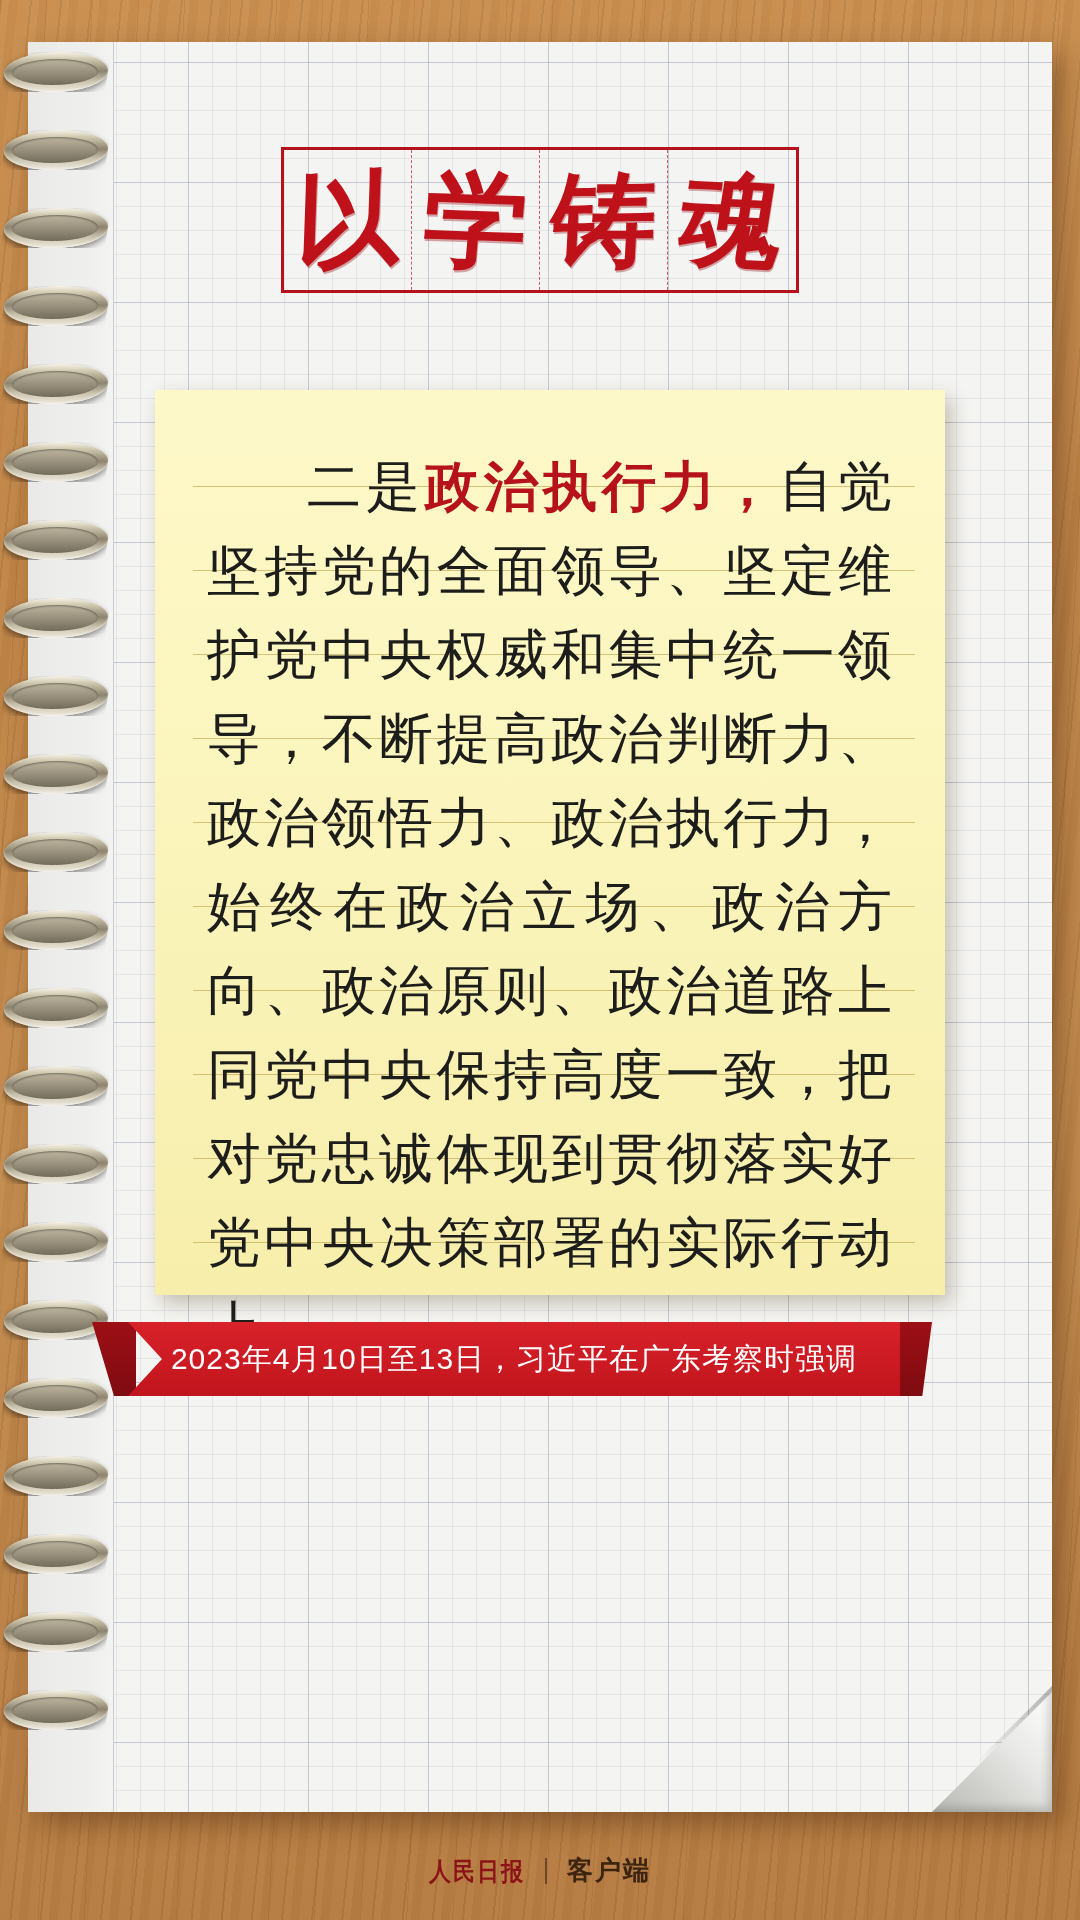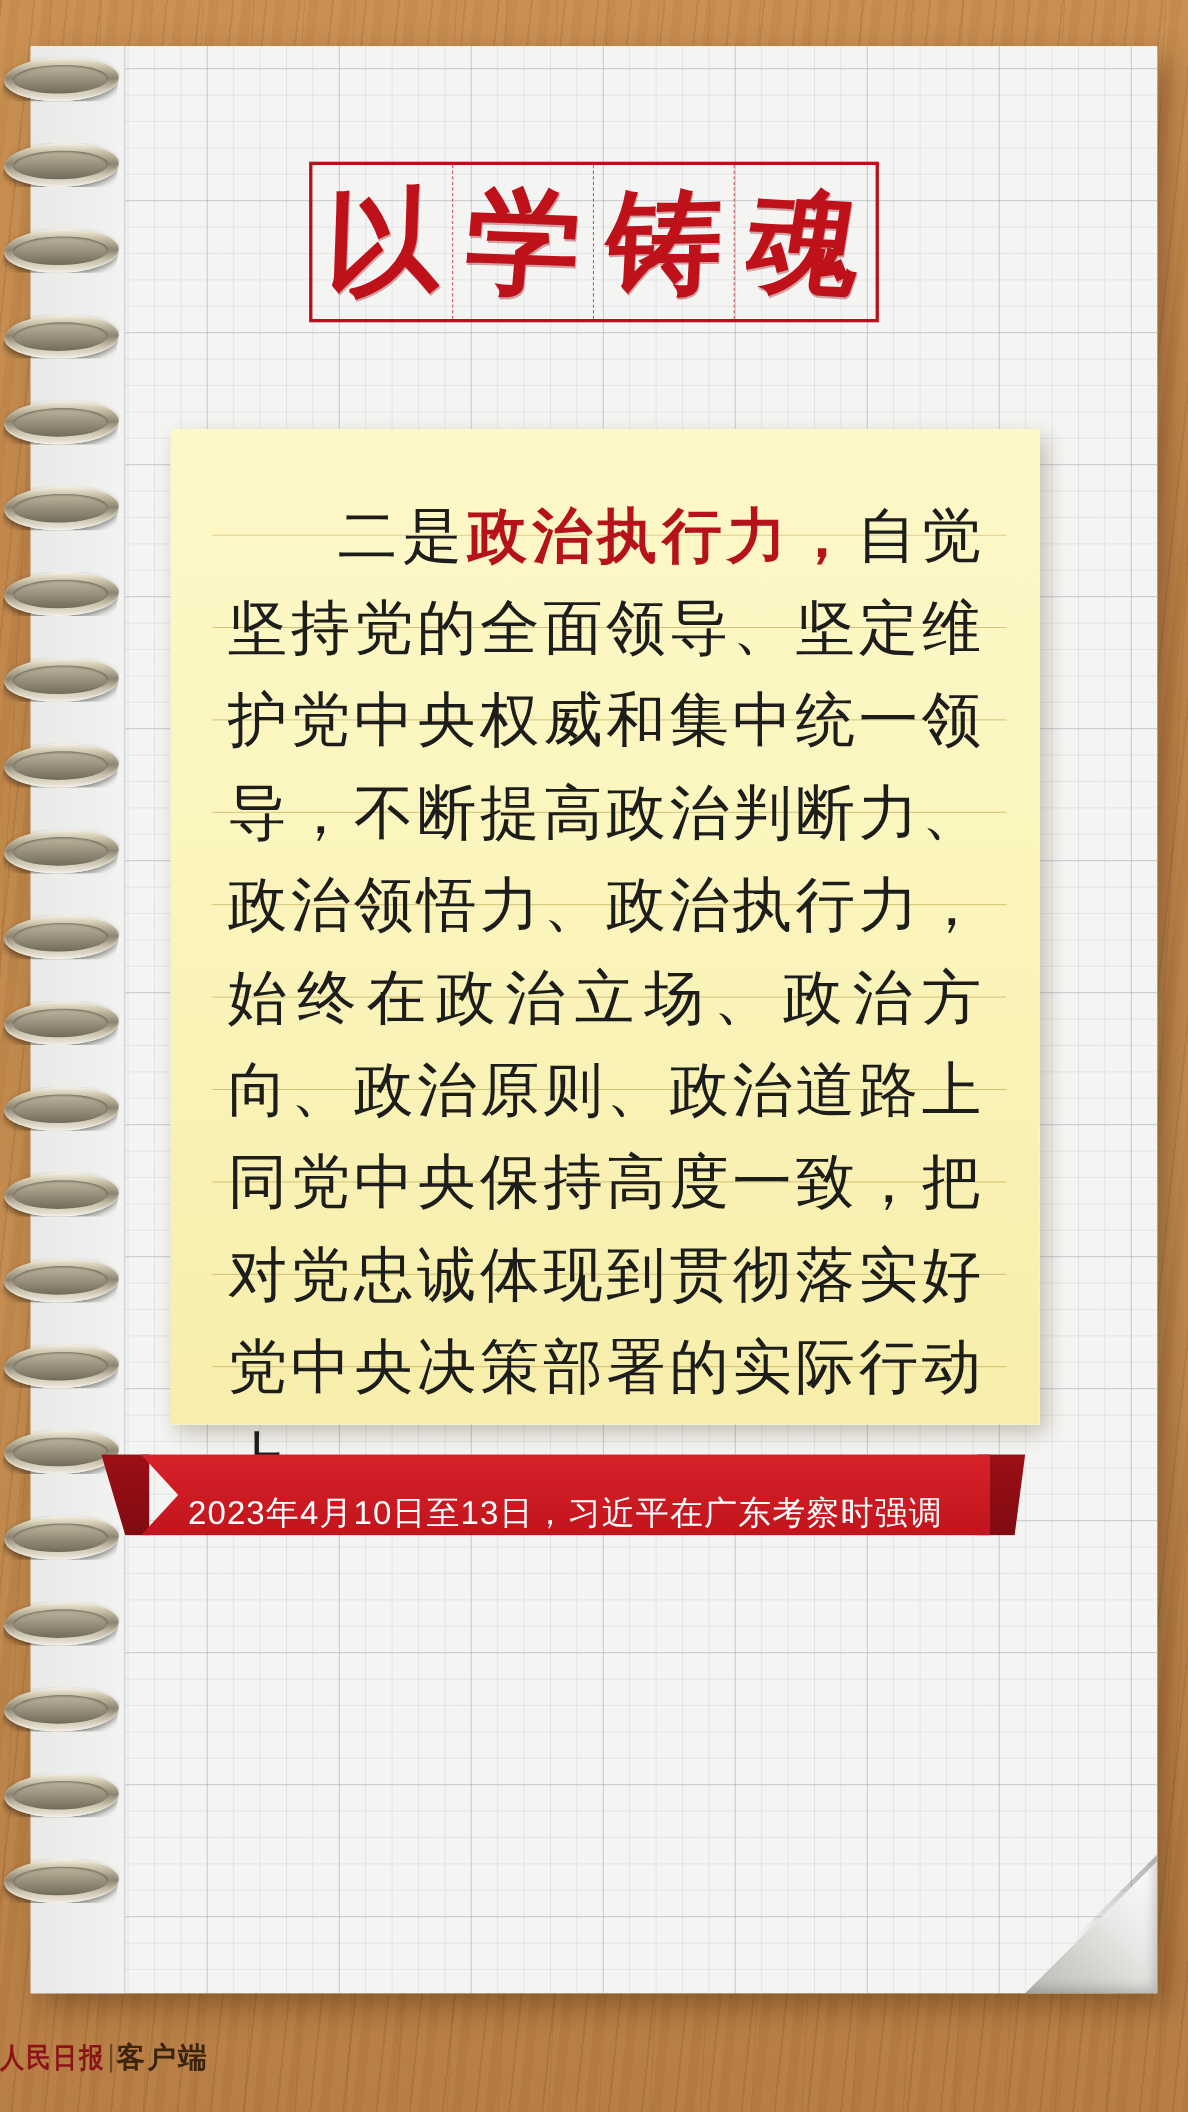--- a/index.html
+++ b/index.html
@@ -169,21 +169,21 @@
   .note-text .hl{ color:#b5121b; font-weight:700; }
 
   
   .ribbon{
     position:absolute;
     left:128px; top:1322px;
     width:772px; height:74px;
     z-index:7;
     background:linear-gradient(180deg,#d8222a 0%,#c1141c 100%);
     clip-path:polygon(0 0, 100% 0, 100% 100%, 0 100%, 34px 50%);
-    display:flex; align-items:flex-end; justify-content:center;
+    display:flex; align-items:center; justify-content:center;
     box-shadow:0 5px 12px rgba(80,10,10,0.30);
   }
   .ribbon-tail-l, .ribbon-tail-r{
     position:absolute; top:1322px; z-index:6;
     width:44px;height:74px;
     background:linear-gradient(180deg,#9c0f15,#7f0b11);
   }
   .ribbon-tail-l{ left:92px; clip-path:polygon(0 0,100% 0,100% 100%,22px 100%); }
   .ribbon-tail-r{ left:888px; clip-path:polygon(0 0,100% 0,78% 100%,0 100%); }
   .ribbon span{
@@ -191,22 +191,22 @@
     font-size:30px;
     color:#ffffff;
     letter-spacing:1px;
     white-space:nowrap;
   }
 
   
   .footer{
     position:absolute;
     left:0; right:0; bottom:32px;
-    display:flex; align-items:center; justify-content:flex-start;
-    gap:4px;
+    display:flex; align-items:center; justify-content:center;
+    gap:20px;
     z-index:8;
   }
   .footer .rmrb{
     font-family:"DejaVu Serif", serif;
     font-size:22px;
     font-weight:700;
     color:#8b1216;
     letter-spacing:2px;
     line-height:1;
     transform:scaleY(1.15);

